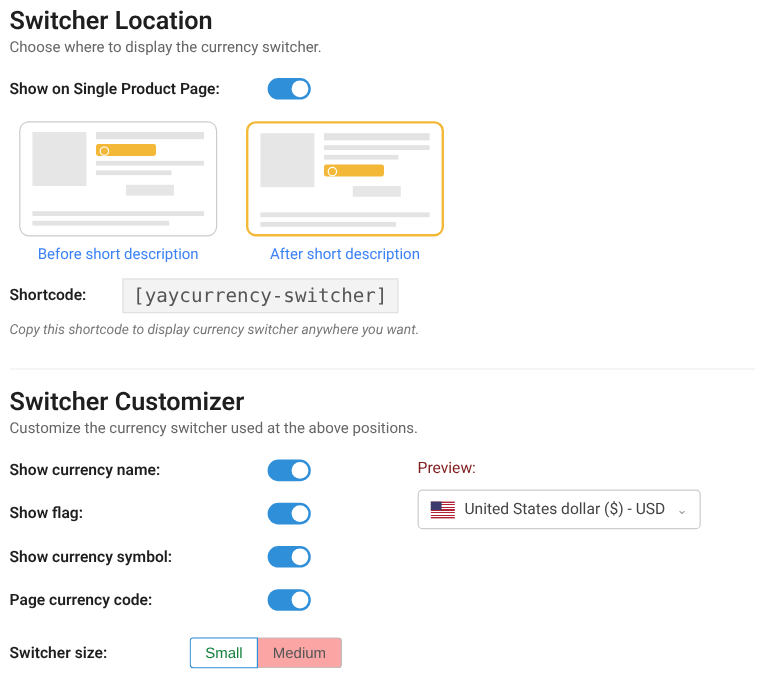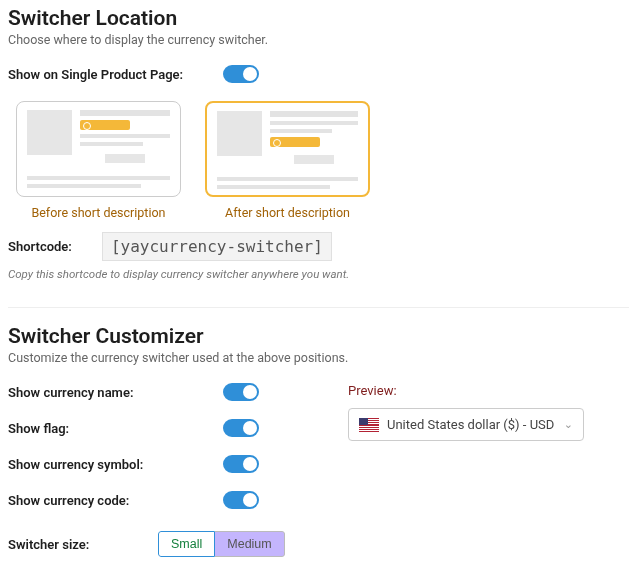--- a/index.html
+++ b/index.html
@@ -68,21 +68,21 @@
     padding: 8px 10px;
     background: #fff;
     cursor: pointer;
   }
   .opt.selected .opt-box {
     border: 2px solid #f4b839;
   }
   .opt-title {
     margin-top: 8px;
     font-size: 12.5px;
-    color: #a16207;
+    color: #3b82f6;
   }
   .mock {
     display: flex;
     gap: 8px;
     height: 60px;
   }
   .mock-img {
     width: 45px;
     height: 45px;
     background: #e6e6e6;
@@ -193,21 +193,21 @@
   .seg button {
     border:1px solid #2f8fd8;
     background:#fff;
     color:#15803d;
     font-size:12.5px;
     padding:5px 12px;
     cursor:pointer;
   }
   .seg button + button { border-left:none;}
   .seg button.active {
-    background:#c4b5fd;
+    background:#fca5a5;
     color:#555;
     border-color:#bbb;
   }
   .seg button:first-child { border-radius:3px 0 0 3px;}
   .seg button:last-child { border-radius:0 3px 3px 0;}
   .cust-row {
     display:flex;
     align-items:center;
     margin-bottom: 18px;
   }
@@ -285,21 +285,21 @@
     </div>
     <div class="cust-row">
       <div class="label">Show flag:</div>
       <div class="toggle"></div>
     </div>
     <div class="cust-row">
       <div class="label">Show currency symbol:</div>
       <div class="toggle"></div>
     </div>
     <div class="cust-row">
-      <div class="label">Show currency code:</div>
+      <div class="label">Page currency code:</div>
       <div class="toggle"></div>
     </div>
     <div class="cust-row" style="margin-top:22px;">
       <div class="label" style="width:150px">Switcher size:</div>
       <div class="seg">
         <button>Small</button>
         <button class="active">Medium</button>
       </div>
     </div>
   </div>

